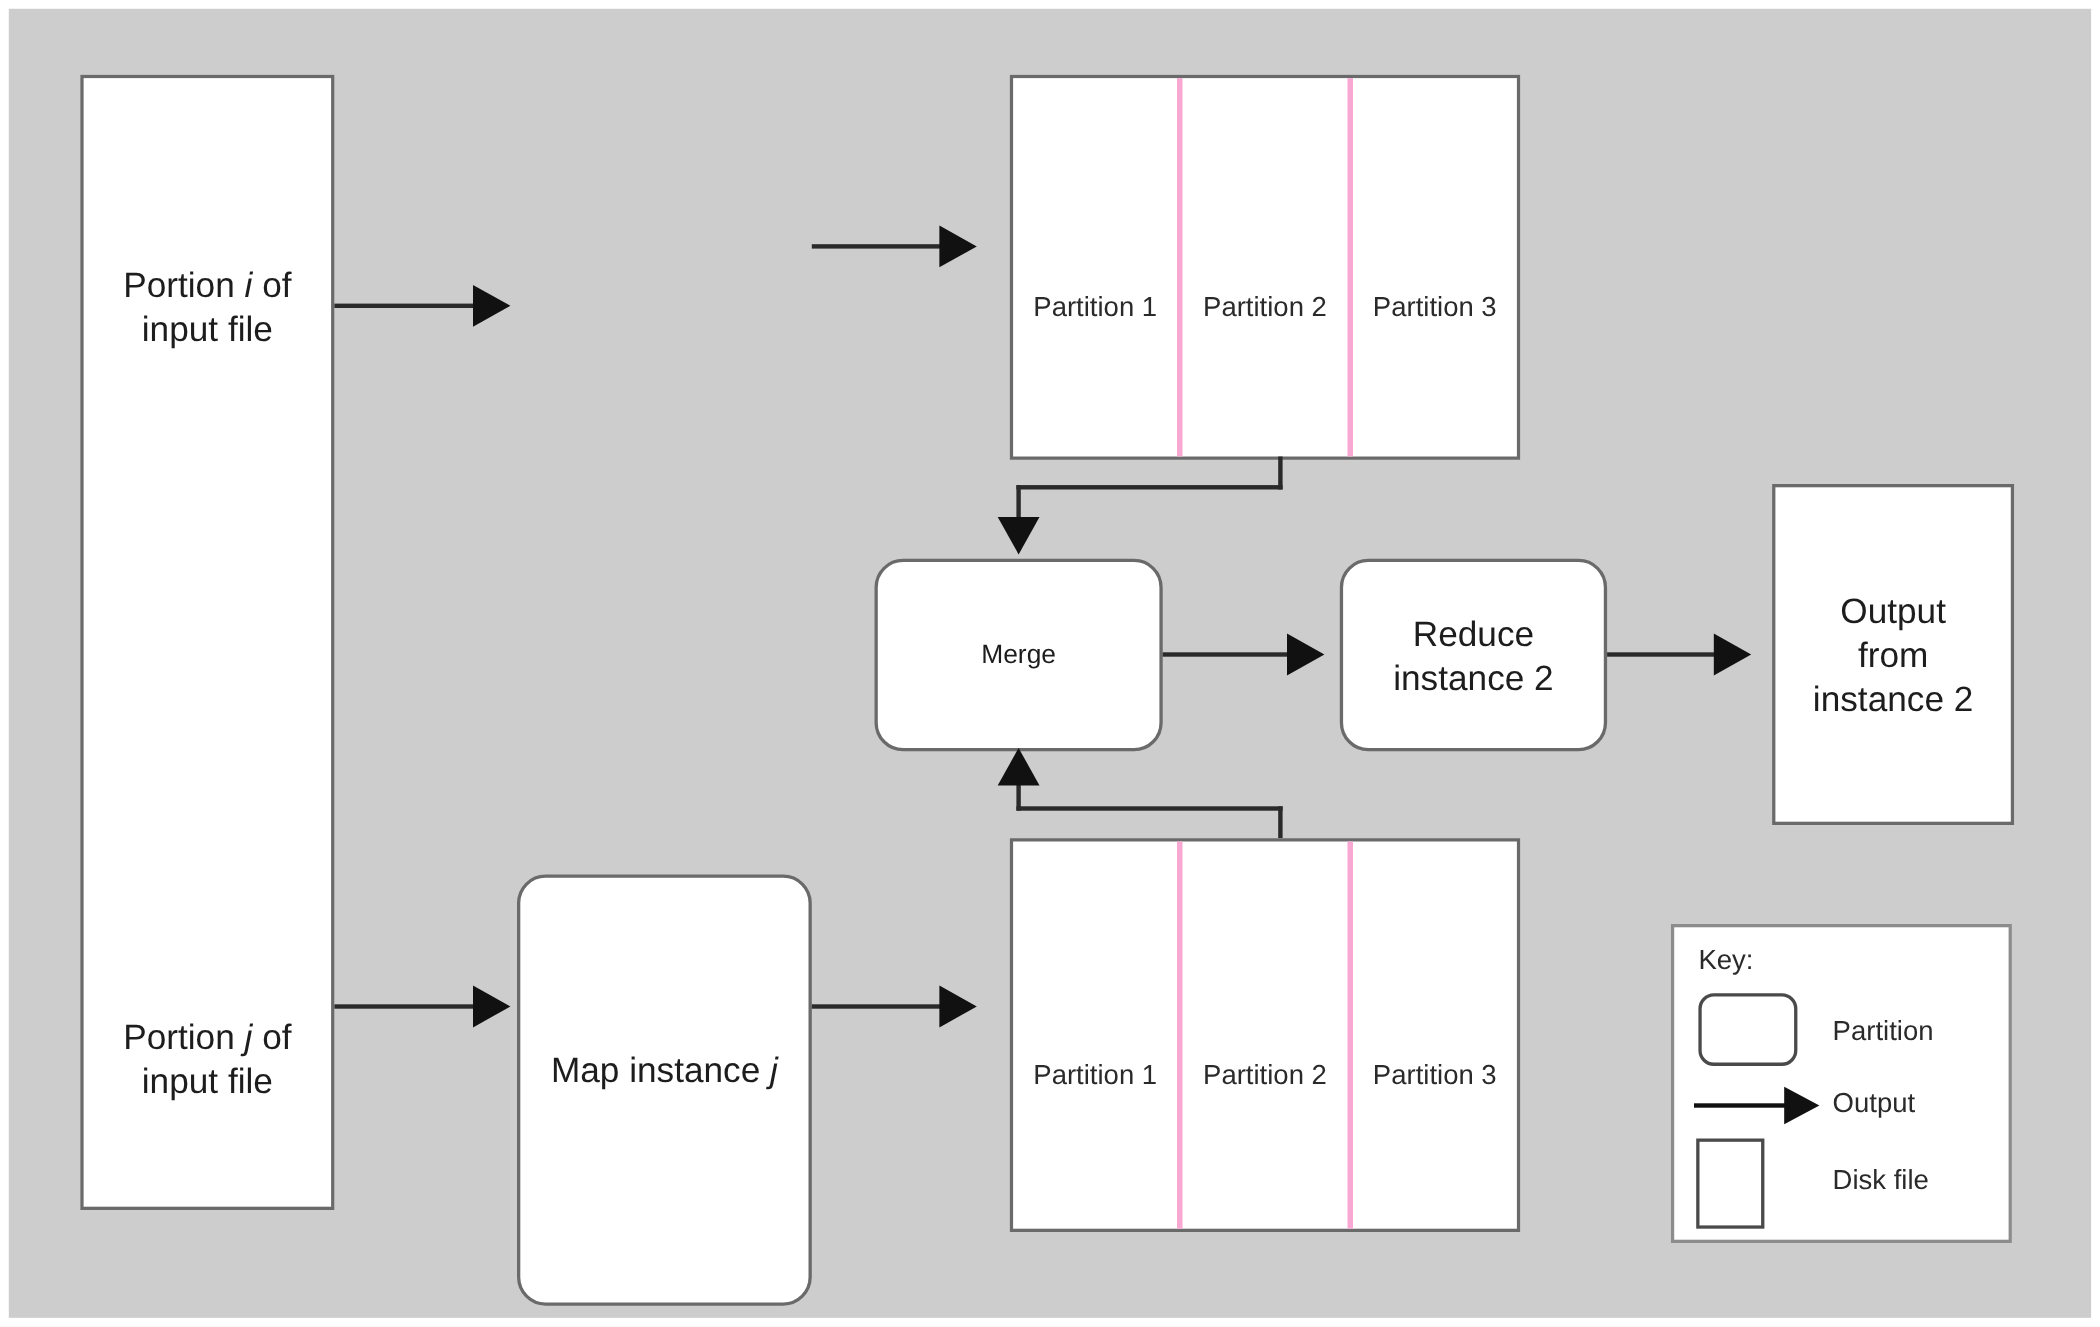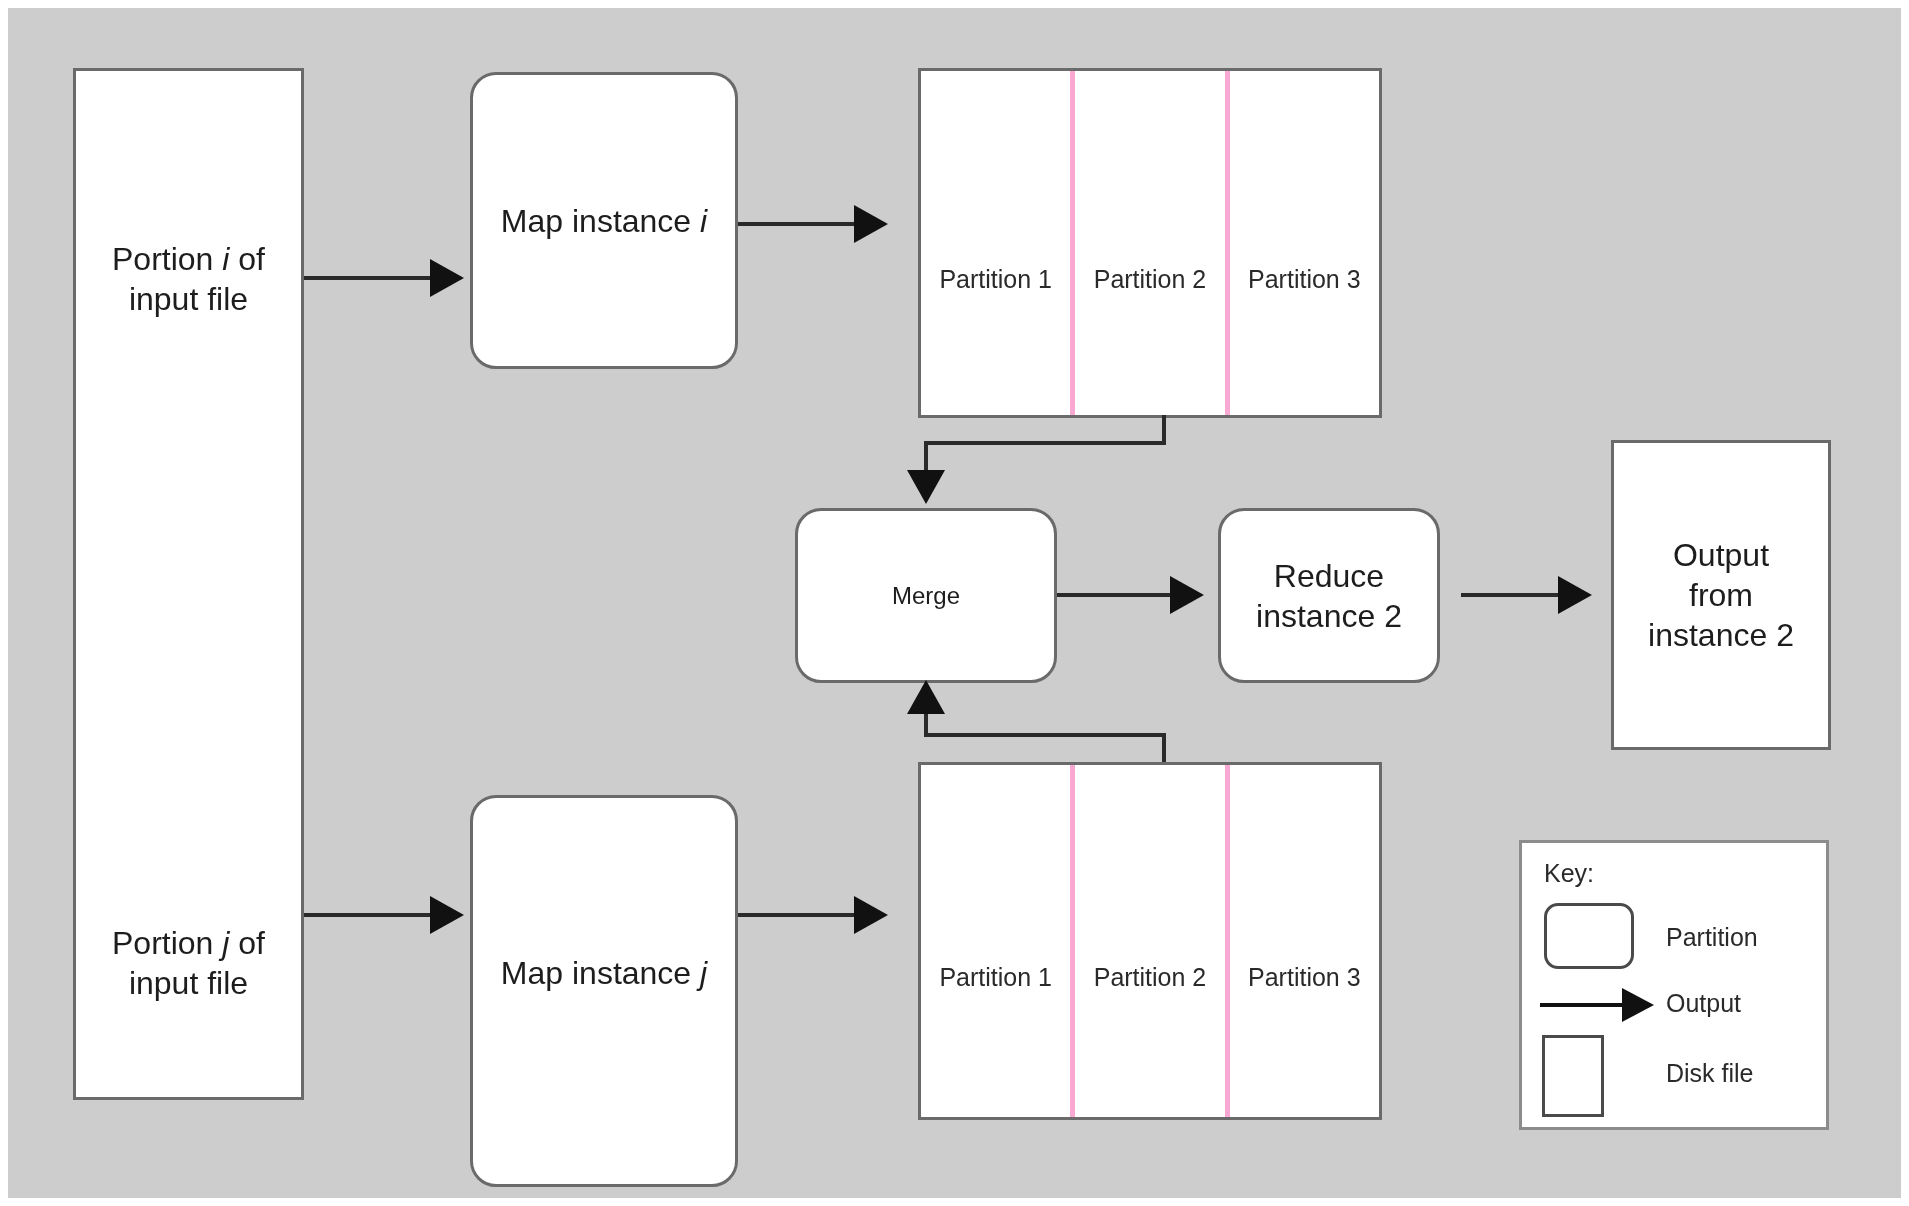--- a/index.html
+++ b/index.html
@@ -152,23 +152,20 @@
     <div class="label" style="font-size:32px; position:absolute; top:168px; left:0; right:0;">Portion <span class="ital">i</span> of<br>input file</div>
     <div class="label" style="font-size:32px; position:absolute; top:852px; left:0; right:0;">Portion <span class="ital">j</span> of<br>input file</div>
   </div>
 
   <div class="conn hline" style="left:304px; top:276px; width:128px;"></div>
   <div class="arrow-r" style="left:430px; top:259px;"></div>
 
   <div class="conn hline" style="left:304px; top:913px; width:128px;"></div>
   <div class="arrow-r" style="left:430px; top:896px;"></div>
 
-  <div class="node component" style="left:470px; top:72px; width:268px; height:297px;">
-    <div class="label" style="font-size:32px;">Map instance <span class="ital">i</span></div>
-  </div>
 
   <div class="node component" style="left:470px; top:795px; width:268px; height:392px;">
     <div class="label" style="font-size:32px; position:absolute; top:155px; left:0; right:0;">Map instance <span class="ital">j</span></div>
   </div>
 
   <div class="conn hline" style="left:738px; top:222px; width:118px;"></div>
   <div class="arrow-r" style="left:854px; top:205px;"></div>
 
   <div class="conn hline" style="left:738px; top:913px; width:118px;"></div>
   <div class="arrow-r" style="left:854px; top:896px;"></div>
@@ -190,21 +187,21 @@
   <div class="conn vline" style="left:924px; top:441px; height:44px;"></div>
   <div class="arrow-d" style="left:907px; top:470px;"></div>
 
   <div class="node component" style="left:795px; top:508px; width:262px; height:175px;">
     <div class="label" style="font-size:24px;">Merge</div>
   </div>
 
   <div class="conn hline" style="left:1057px; top:593px; width:116px;"></div>
   <div class="arrow-r" style="left:1170px; top:576px;"></div>
 
-  <div class="node component" style="left:1218px; top:508px; width:222px; height:175px;">
+  <div class="node component" style="left:1218px; top:508px; width:243px; height:175px;">
     <div class="label" style="font-size:32px;">Reduce
 instance 2</div>
   </div>
 
   <div class="conn hline" style="left:1461px; top:593px; width:100px;"></div>
   <div class="arrow-r" style="left:1558px; top:576px;"></div>
 
   <div class="node diskfile" style="left:1611px; top:440px; width:220px; height:310px;">
     <div class="label" style="font-size:32px;">Output
 from

